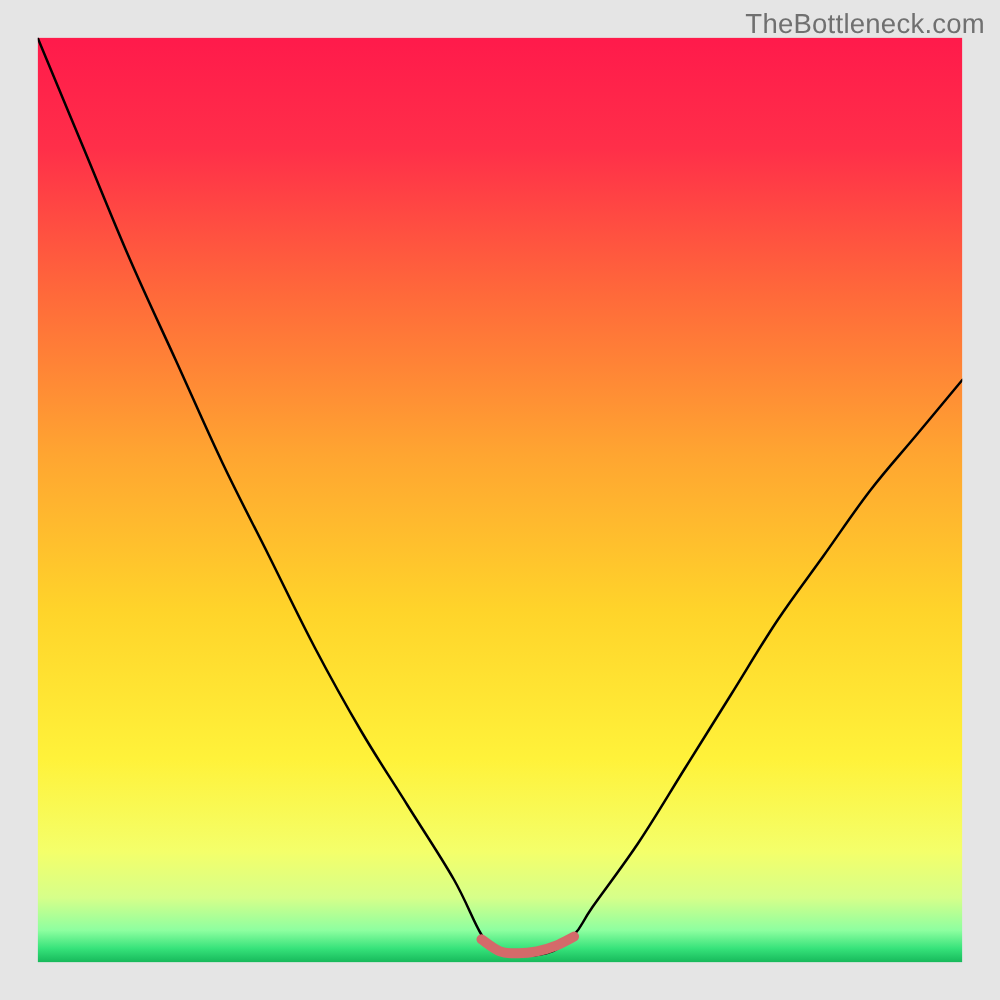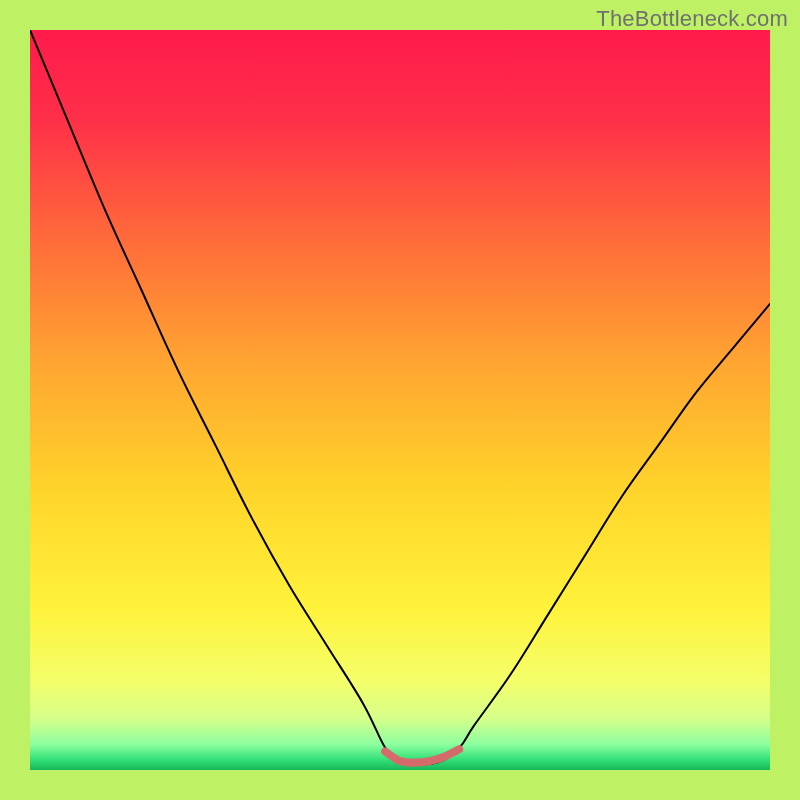--- a/index.html
+++ b/index.html
@@ -8,21 +8,21 @@
     width: 800px;
     height: 800px;
     overflow: hidden;
     background: #000;
     font-family: Arial, Helvetica, sans-serif;
   }
   .frame {
     position: relative;
     width: 800px;
     height: 800px;
-    background: #bef264;
+    background: #e5e5e5;
   }
   .watermark {
     position: absolute;
     top: 6px;
     right: 12px;
     color: #707070;
     font-size: 22px;
     font-weight: 500;
     letter-spacing: 0.2px;
     z-index: 10;

